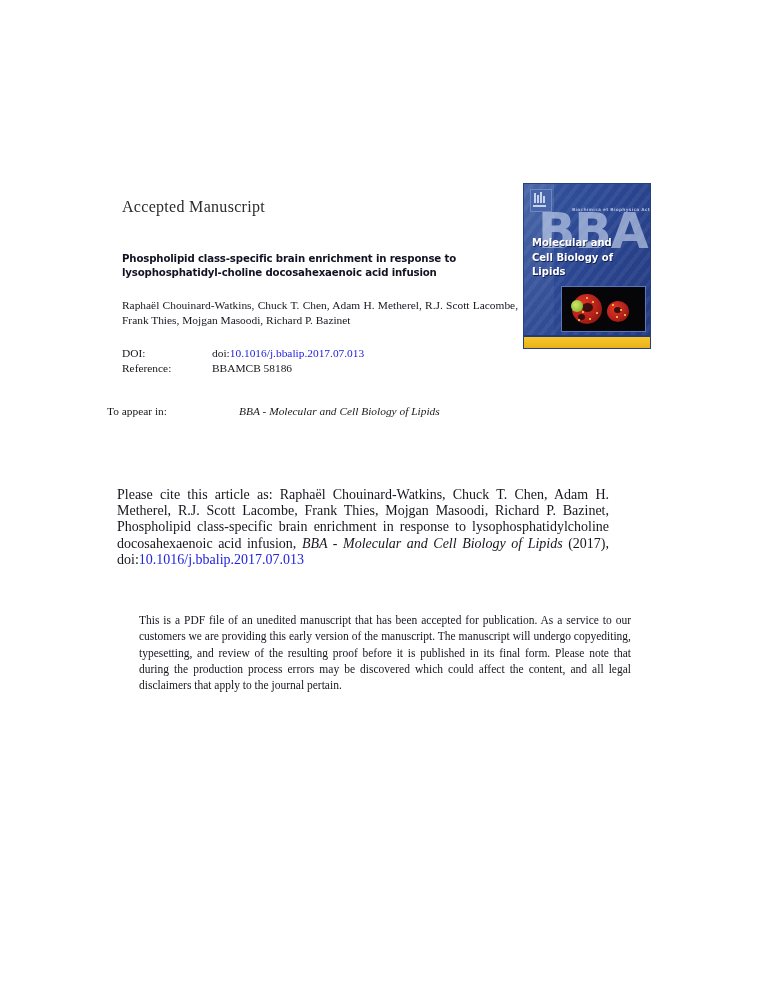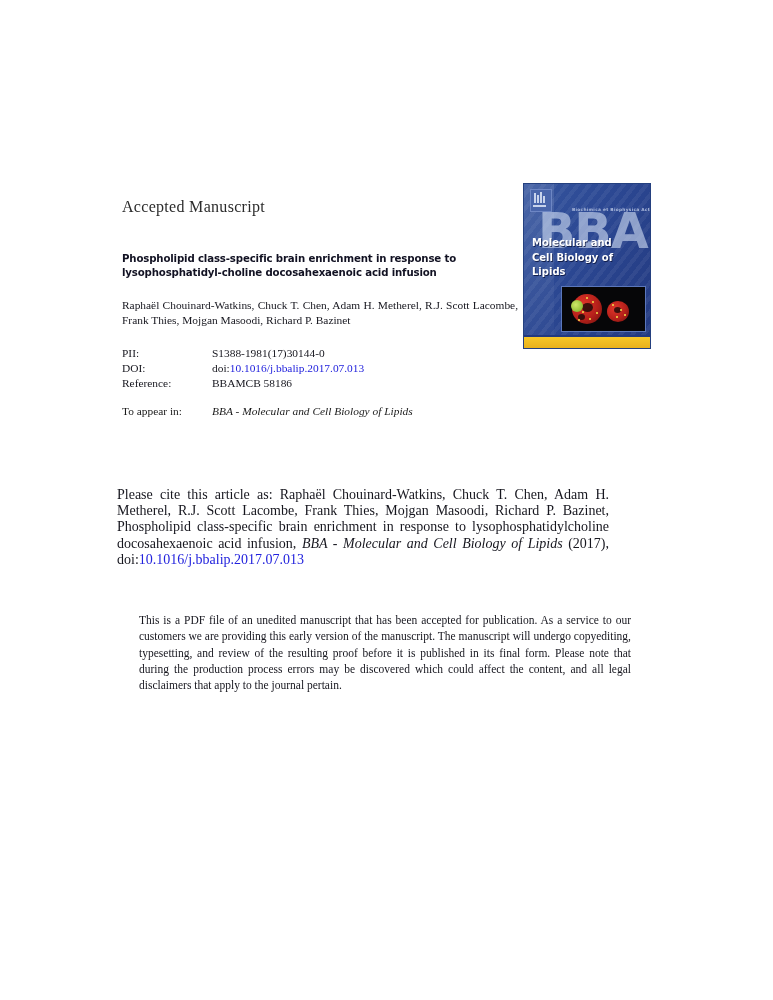--- a/index.html
+++ b/index.html
@@ -77,26 +77,27 @@
   .meta-value {
     color: #16161e;
     white-space: nowrap;
   }
   .link {
     color: #2222dd;
   }
 
   .appear {
     position: absolute;
-    left: 122px;
+    left: 107px;
     top: 404px;
     width: 420px;
     font-size: 11.4px;
     line-height: 15.2px;
     display: flex;
+    gap: 42px;
   }
   .appear-label {
     width: 90px;
     flex: 0 0 90px;
   }
   .appear-value {
     font-style: italic;
   }
 
   
@@ -277,24 +278,20 @@
 
 <div class="page">
 
   <div class="accepted-title">Accepted Manuscript</div>
 
   <div class="article-title">Phospholipid class-specific brain enrichment in response to lysophosphatidyl-choline docosahexaenoic acid infusion</div>
 
   <div class="authors">Raphaël Chouinard-Watkins, Chuck T. Chen, Adam H. Metherel, R.J. Scott Lacombe, Frank Thies, Mojgan Masoodi, Richard P. Bazinet</div>
 
   <div class="meta">
-    <div class="meta-row">
-      <span class="meta-label">PII:</span>
-      <span class="meta-value">S1388-1981(17)30144-0</span>
-    </div>
     <div class="meta-row">
       <span class="meta-label">DOI:</span>
       <span class="meta-value"><span>doi:</span><a class="link" href="#" style="text-decoration:none">10.1016/j.bbalip.2017.07.013</a></span>
     </div>
     <div class="meta-row">
       <span class="meta-label">Reference:</span>
       <span class="meta-value">BBAMCB 58186</span>
     </div>
   </div>
 

